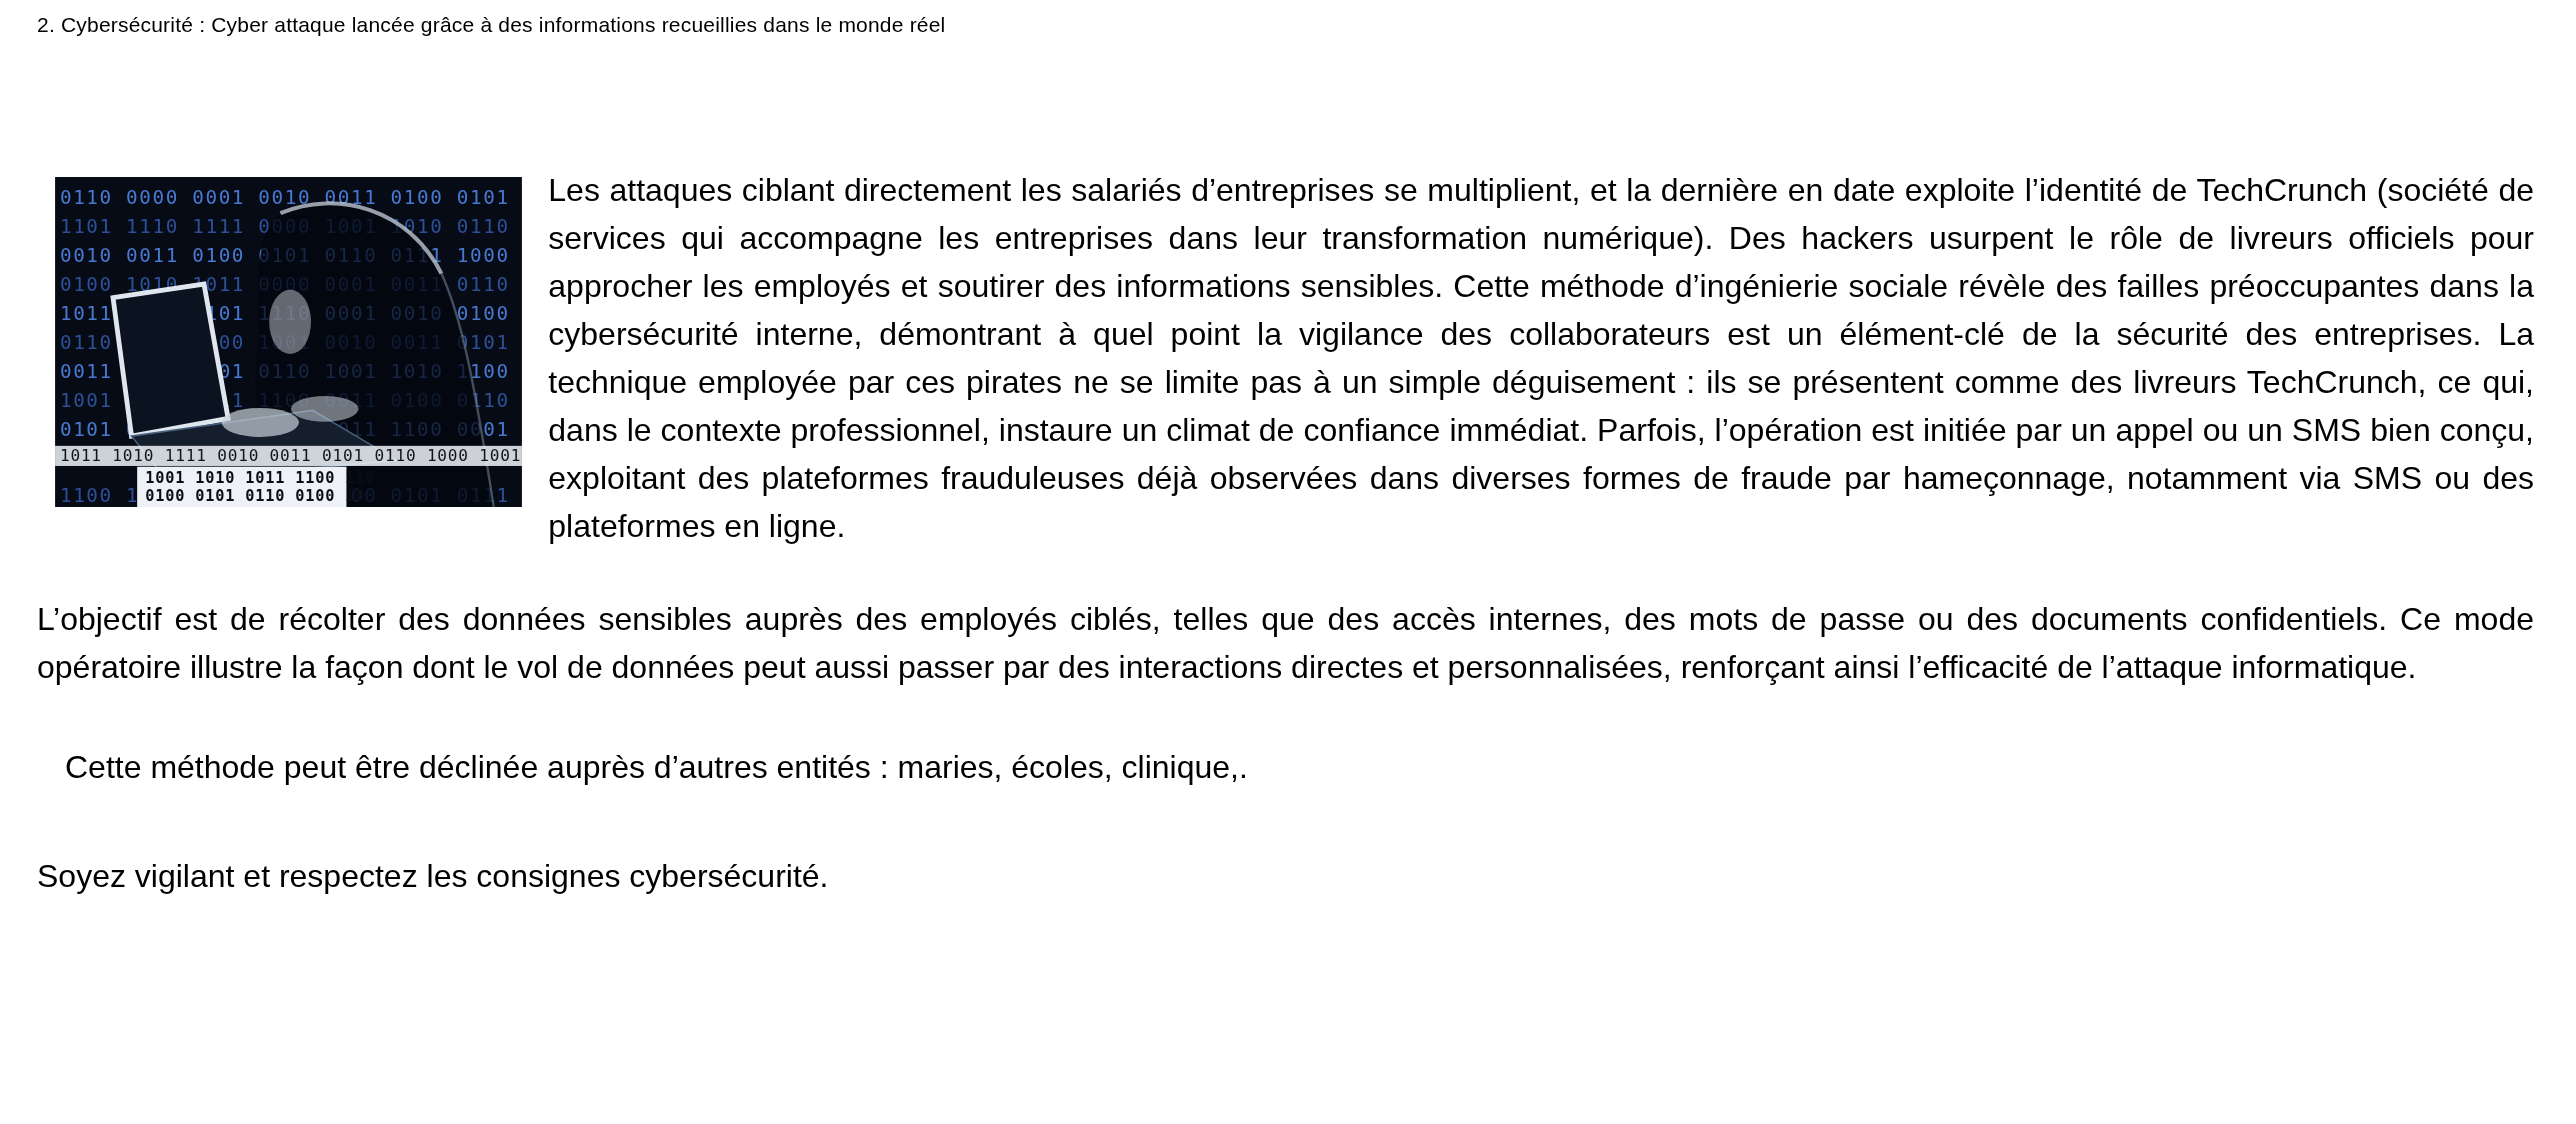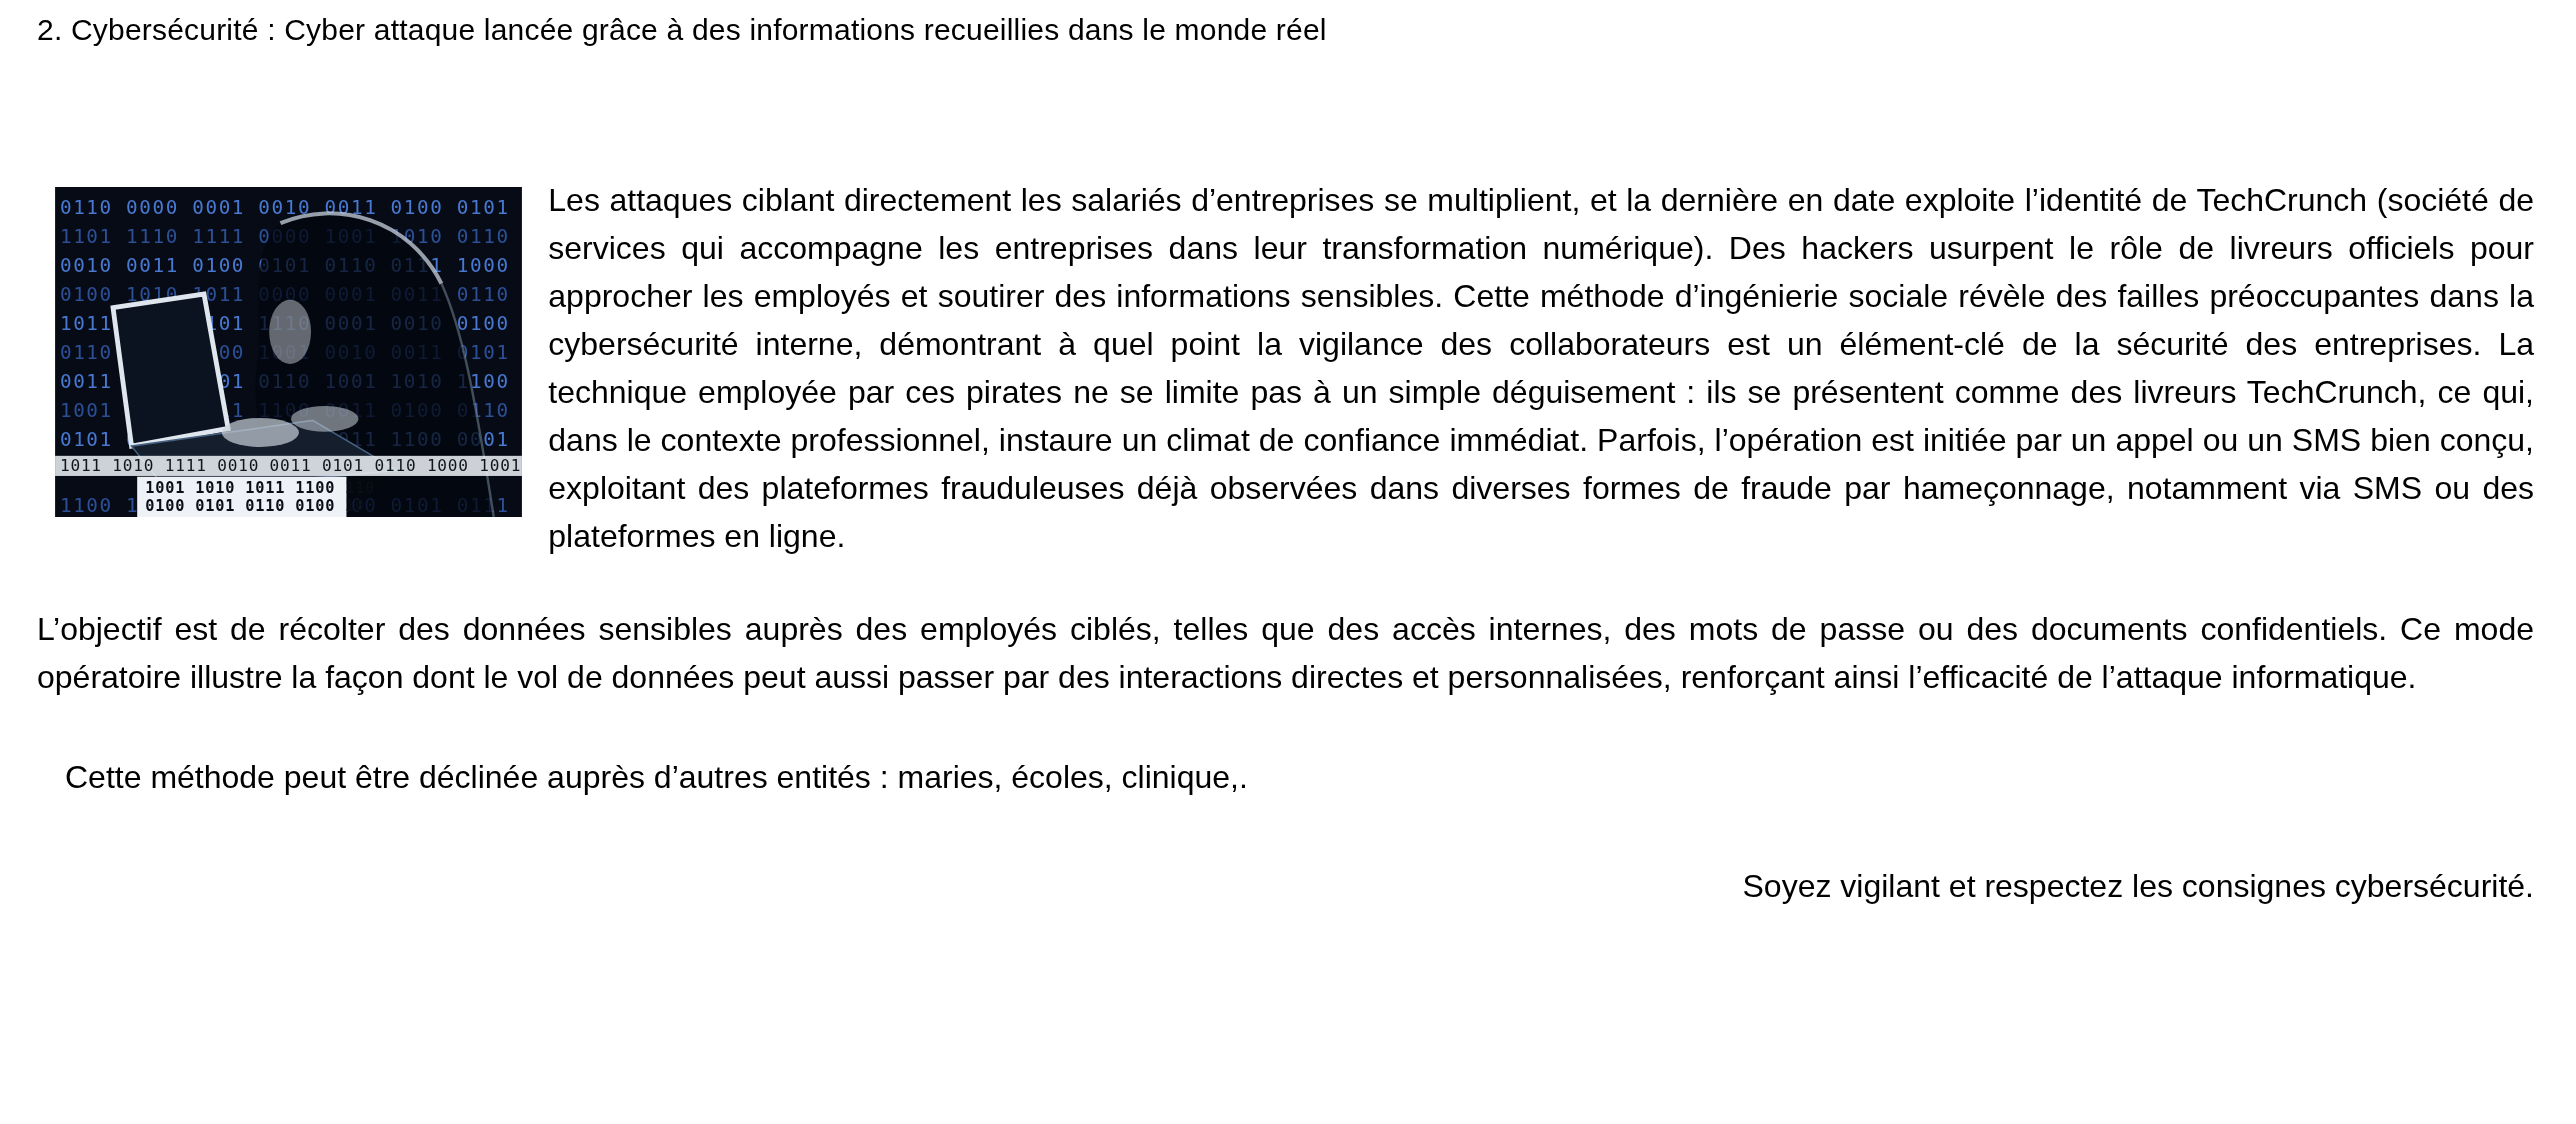--- a/index.html
+++ b/index.html
@@ -8,39 +8,39 @@
     font-family: "Liberation Sans", sans-serif;
     color: #000000;
     overflow: hidden;
   }
   .page {
     box-sizing: border-box;
     width: 2576px; height: 1124px;
     padding: 6.4px 42px 0 37px;
   }
   .doc-title {
-    font-size: 30px;
+    font-size: 21px;
     font-weight: 400;
     margin: 6.4px 0 0 0;
     letter-spacing: 0.2px;
   }
   .para {
     font-size: 32px;
     line-height: 48px;
     text-align: justify;
     margin: 0;
   }
   .para1 { margin-top: 129px; }
   .para2 { margin-top: 45px; }
   .para3 { margin-top: 52px; text-align: left; margin-left: 28px; }
   .closing {
     font-size: 32px;
     line-height: 48px;
     margin: 61px 0 8px 0;
-    text-align: right;
+    text-align: left;
   }
   .img-float {
     float: left;
     width: 467px; height: 330px;
     margin: 11.3px 26.6px 9.7px 17.7px;
     display: block;
   }
   .img-float svg { display: block; width: 467px; height: 330px; }
   .bin {
     font-family: "DejaVu Sans Mono", monospace;

